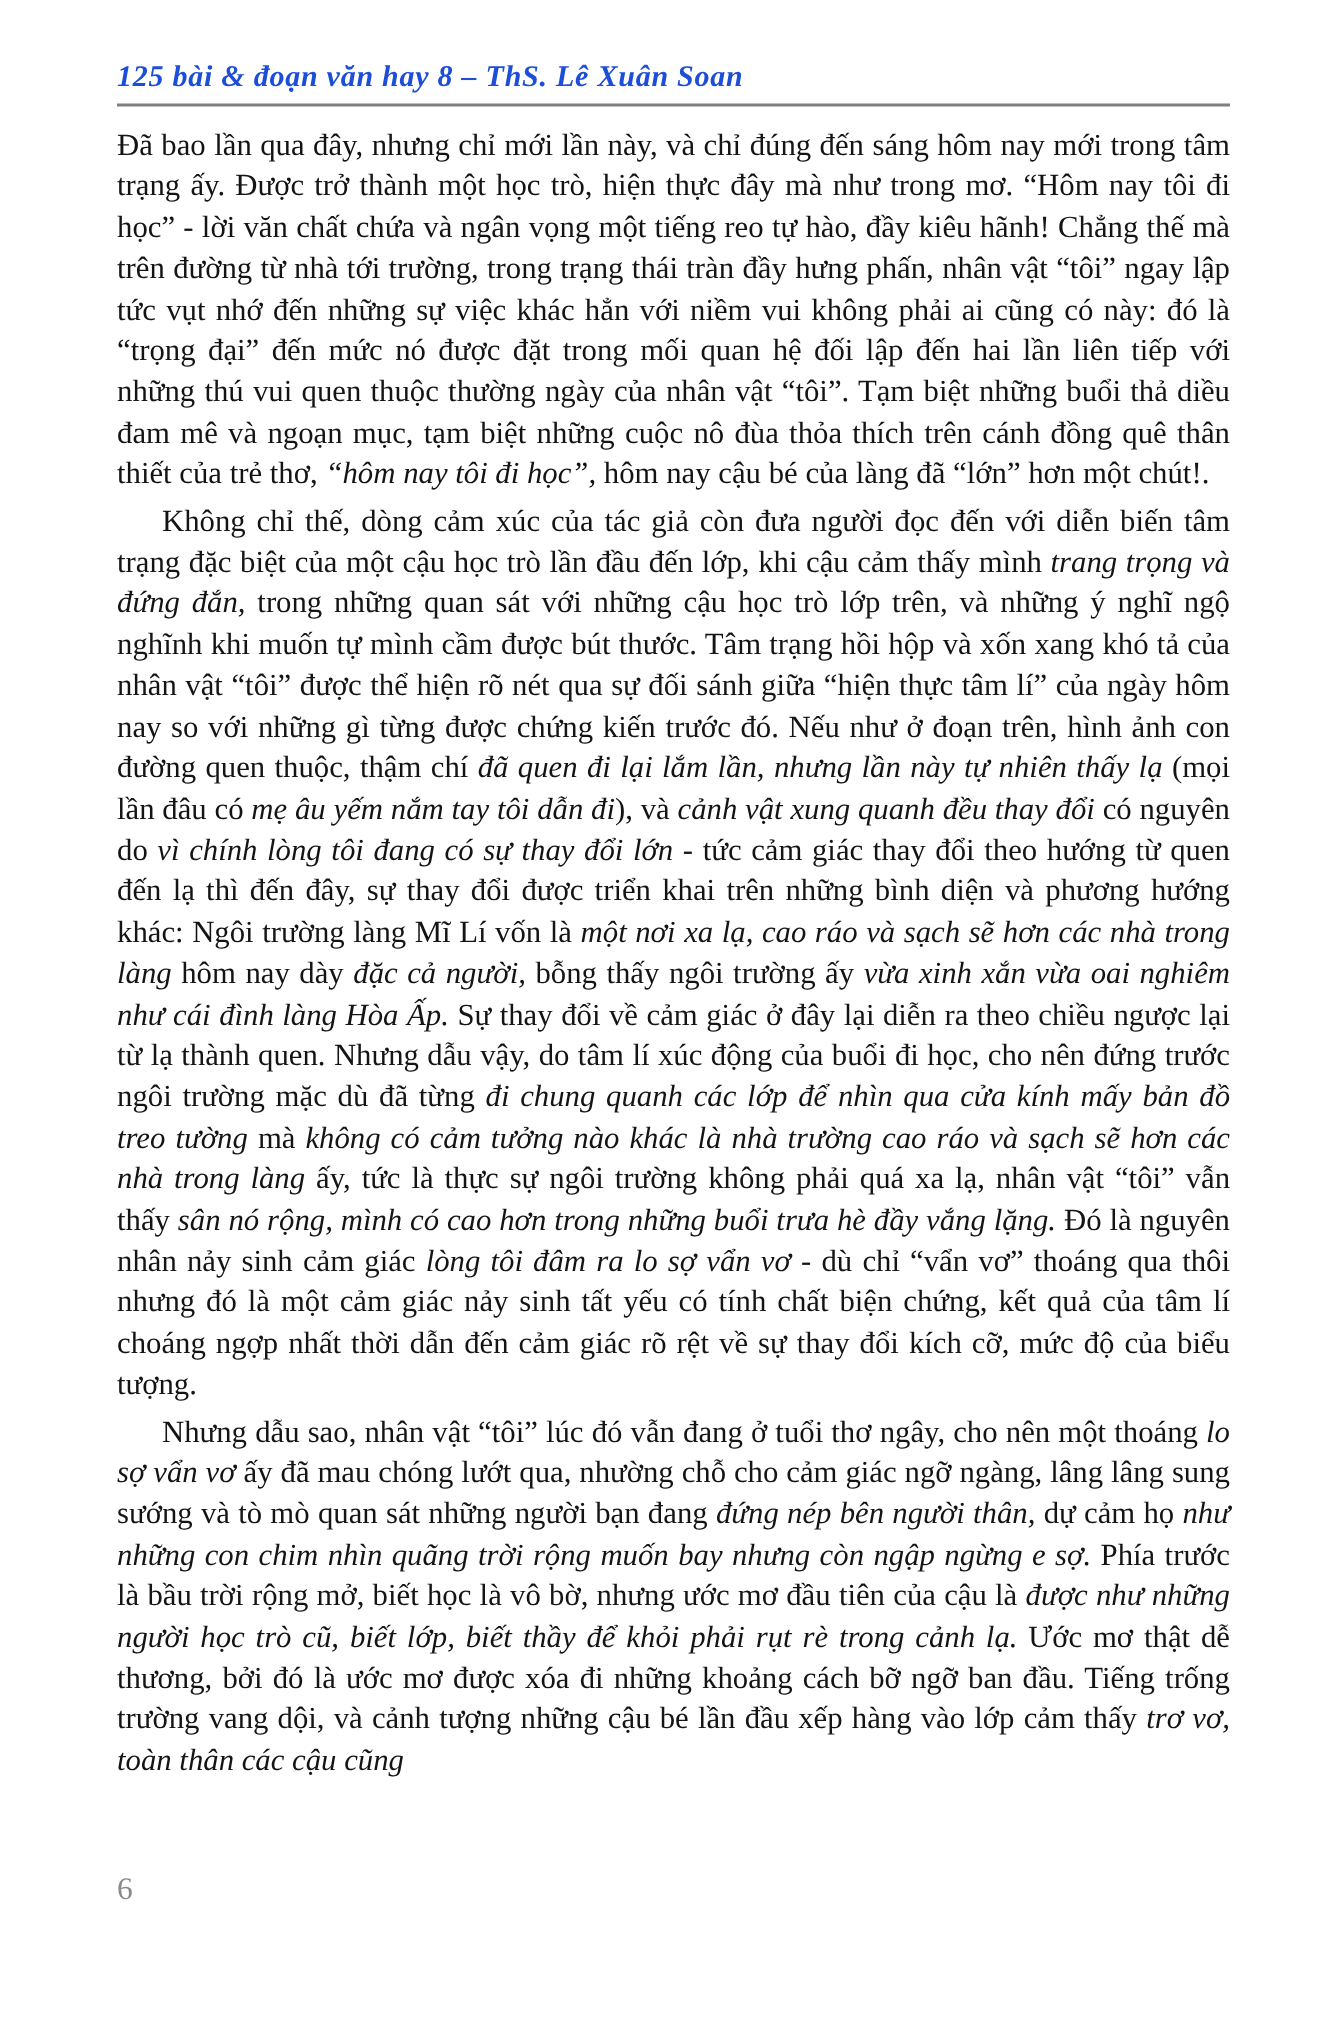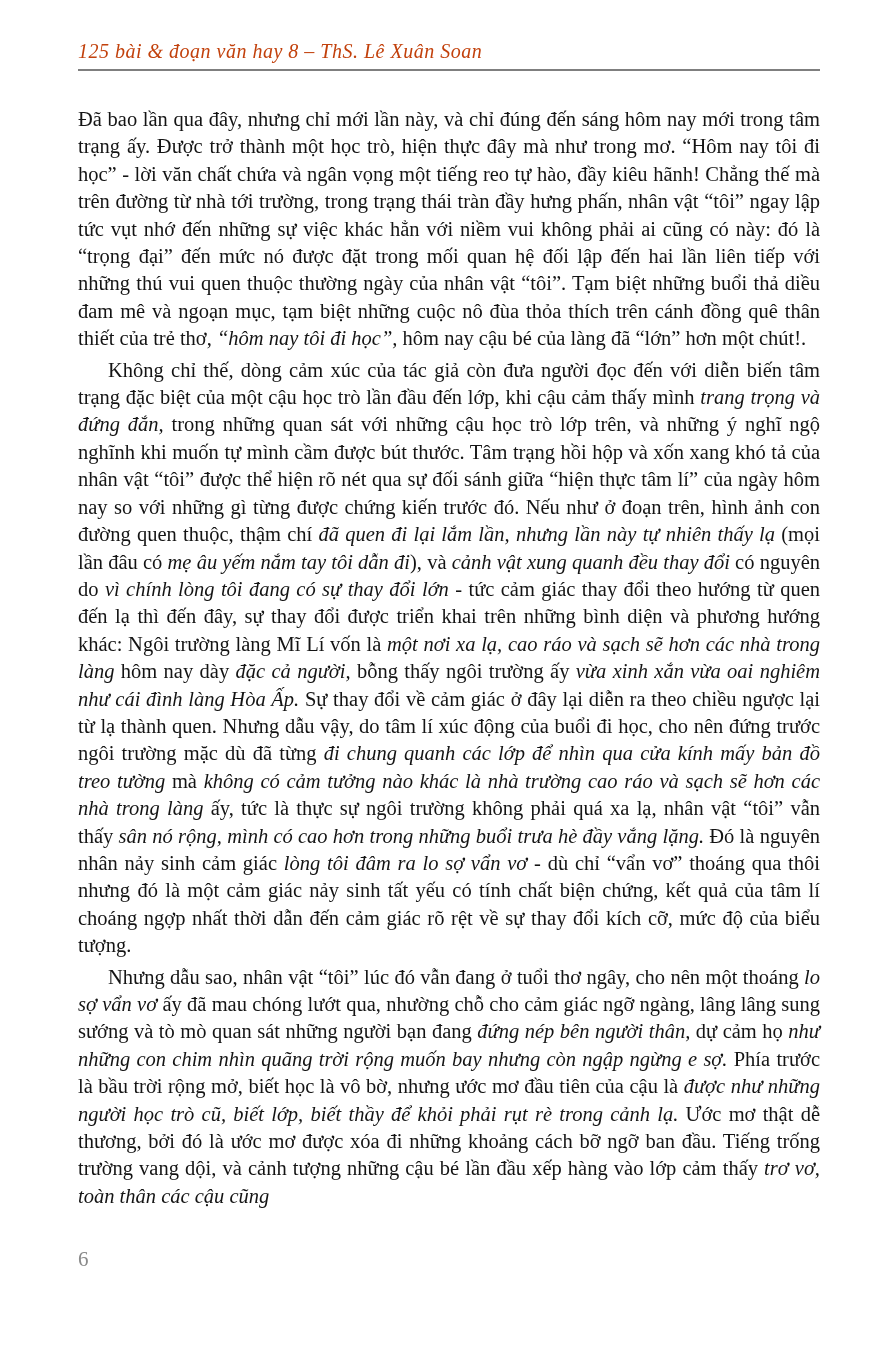--- a/index.html
+++ b/index.html
@@ -13,35 +13,35 @@
     overflow: hidden;
   }
   .header {
     position: absolute;
     left: 78px;
     top: 40px;
     width: 742px;
   }
   .header-title {
     font-style: italic;
-    font-weight: normal;
+    font-weight: bold;
     font-size: 20px;
     letter-spacing: 0.5px;
-    color: #c2410c;
+    color: #1d4ed8;
     padding-bottom: 6px;
   }
   .header-rule {
     width: 742px;
     height: 0;
     border-bottom: 2px solid #7f7f7f;
   }
   .body-text {
     position: absolute;
     left: 78px;
-    top: 106px;
+    top: 84px;
     width: 742px;
     font-size: 20.5px;
     line-height: 27.4px;
     color: #141414;
     text-align: justify;
   }
   .para { margin: 0; }
   .para.indent { text-indent: 30px; margin-top: 4px; }
   .it { font-style: italic; }
   .page-number {

